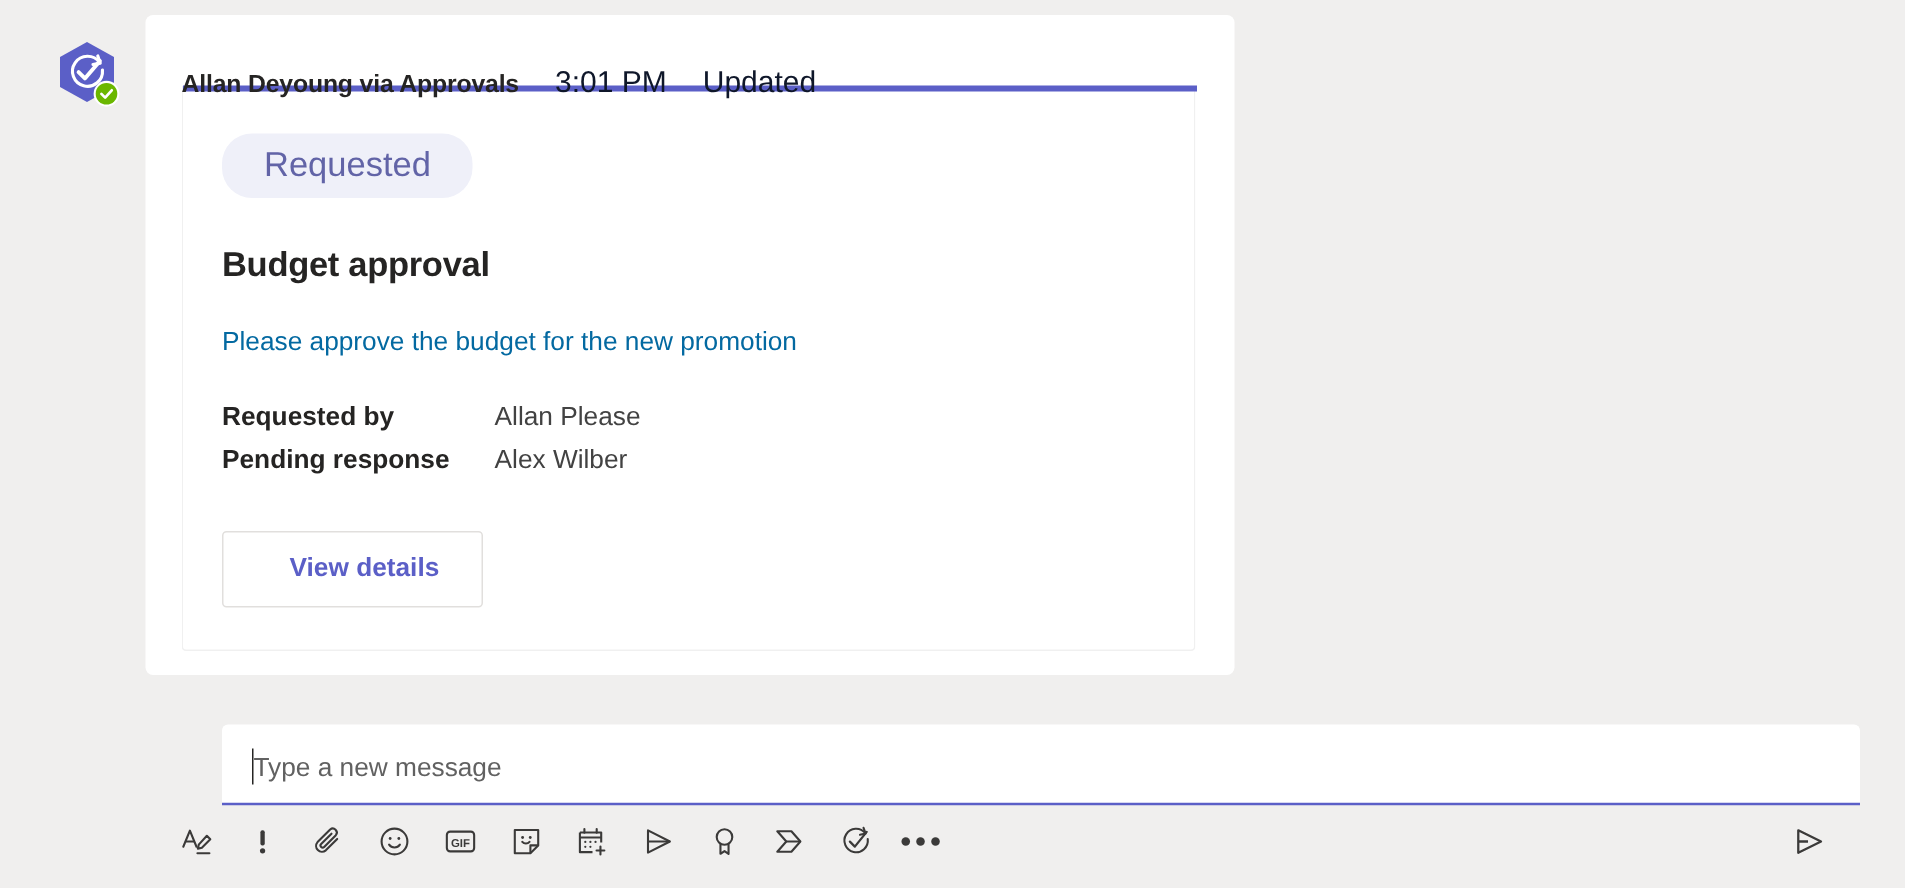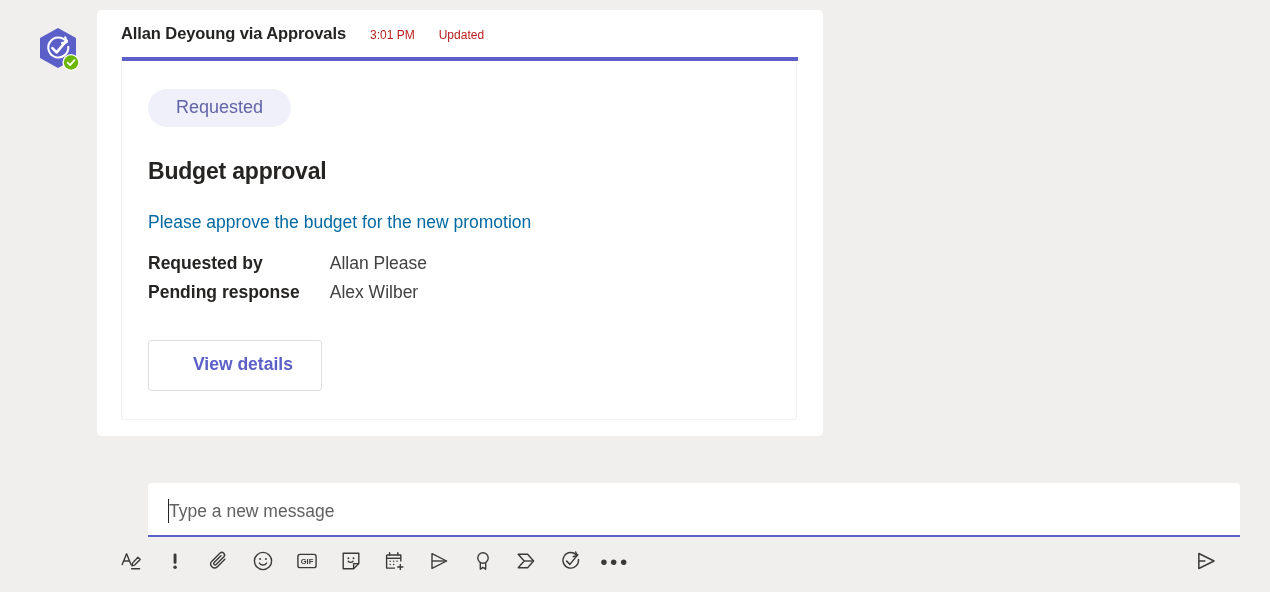--- a/index.html
+++ b/index.html
@@ -43,22 +43,23 @@
     margin-bottom: 11px;
     height: 22px;
   }
   #sender-name {
     font-size: 16.5px;
     font-weight: bold;
     color: #252423;
     letter-spacing: -0.1px;
   }
   #timestamp, #edited-label {
-    font-size: 12px;
-    color: #b91c1c;
+    font-size: 20px;
+    color: #0f172a;
+    margin-top: 20px;
   }
 
   
   #approval-card {
     border: 1px solid #f0f0f0;
     border-top: none;
     background: #ffffff;
     width: 676px;
     border-radius: 0 0 3px 3px;
   }
@@ -68,42 +69,42 @@
     background: #5b5fc7;
   }
   #card-body {
     padding: 28px 26px 28px 26px;
   }
 
   #status-badge {
     display: inline-block;
     background: #eff0f9;
     color: #6264a7;
-    font-size: 18px;
+    font-size: 23px;
     padding: 9px 28px 11px 28px;
     border-radius: 20px;
     line-height: 1;
   }
 
   #card-title {
     margin: 31px 0 0 0;
     font-size: 23px;
     font-weight: bold;
     color: #252423;
     letter-spacing: -0.2px;
   }
 
   #card-description {
     margin: 27px 0 0 0;
     font-size: 17.5px;
     color: #0369a1;
   }
 
   #detail-table {
-    margin-top: 17px;
+    margin-top: 26px;
     border-collapse: collapse;
   }
   #detail-table td {
     padding: 0 0 2px 0;
     font-size: 17.5px;
     vertical-align: top;
     line-height: 1.55;
   }
   #detail-table td.detail-label {
     font-weight: bold;

